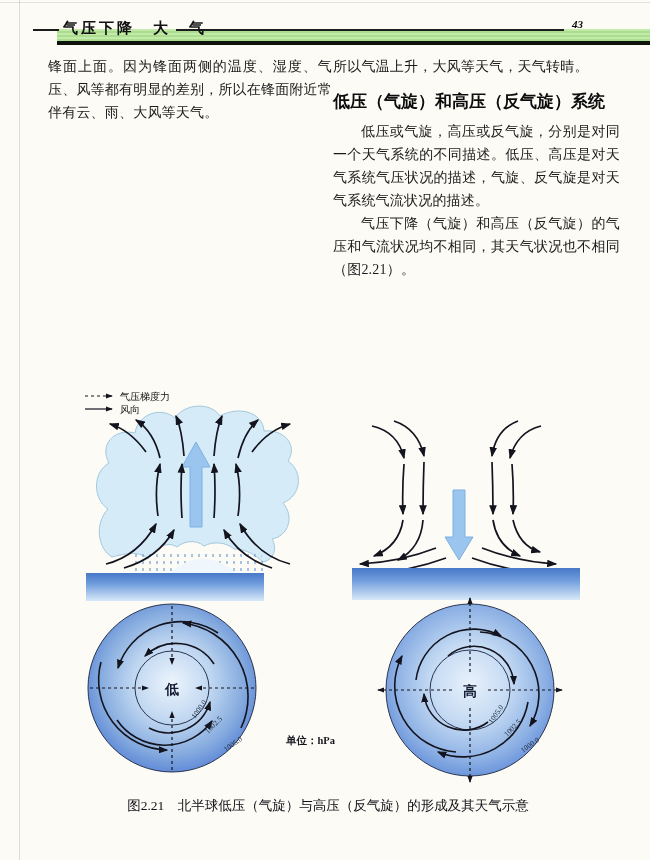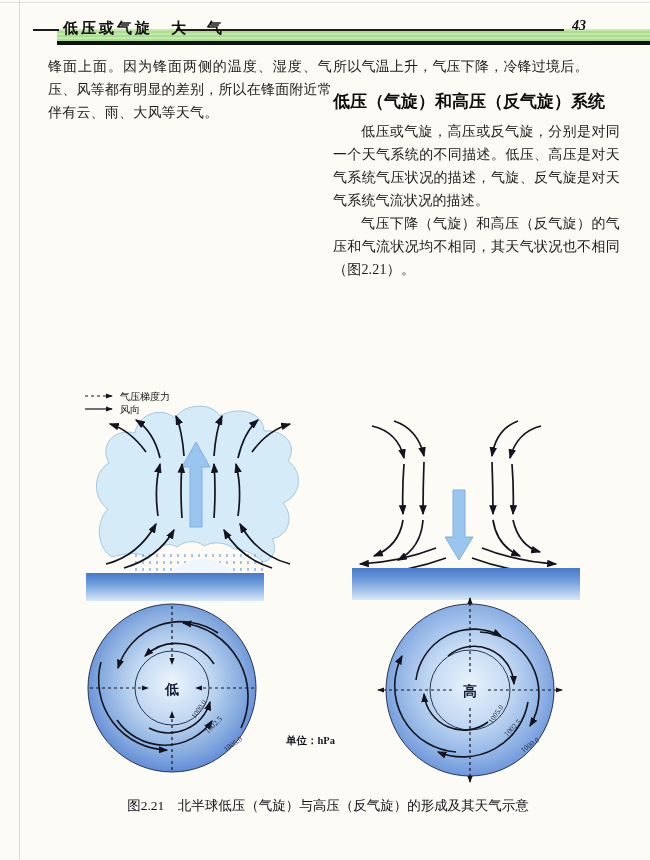--- a/index.html
+++ b/index.html
@@ -12,21 +12,21 @@
   .scan-edge-v{position:absolute;left:19px;top:0;width:1px;height:100%;background:rgba(110,110,110,.22);}
   .scan-edge-h{position:absolute;left:0;top:2px;width:100%;height:1px;background:rgba(110,110,110,.18);}
 
   
   .banner{position:absolute;left:57px;top:29px;width:593px;height:12px;
     background:repeating-linear-gradient(0deg,#abdc8f 0 2px,#c2eaa9 2px 4px);}
   .banner-strip{position:absolute;left:57px;top:41px;width:593px;height:4px;background:#0e130c;}
   .rule-before{position:absolute;left:33px;top:29px;width:26px;height:2px;background:#1c1c1c;}
   .rule-after{position:absolute;left:176px;top:29px;width:388px;height:2px;background:#1c1c1c;}
   .unit-title{position:absolute;left:63px;top:19px;font-size:15px;font-weight:bold;letter-spacing:3px;color:#101010;}
-  .page-num{position:absolute;left:572px;top:18px;font-size:14px;font-weight:bold;font-style:italic;color:#0d0d0d;}
+  .page-num{position:absolute;left:572px;top:18px;font-size:11px;font-weight:bold;font-style:italic;color:#0d0d0d;}
 
   
   .col{position:absolute;top:55px;font-size:14px;line-height:23px;text-align:justify;letter-spacing:.2px;}
   .col-left{left:48px;width:284px;}
   .col-right{left:333px;width:287px;}
   .col p{margin:0;text-indent:2em;}
   .col p.noindent{text-indent:0;}
   .col h2{
     margin:13px 0 7px 0;font-size:17px;font-weight:bold;letter-spacing:0;
     font-family:"Liberation Sans","DejaVu Sans",sans-serif;color:#0c0c0c;line-height:22px;
@@ -40,29 +40,29 @@
 
 <div class="page">
 
   <div class="scan-edge-v"></div>
   <div class="scan-edge-h"></div>
 
   <div class="banner"></div>
   <div class="banner-strip"></div>
   <div class="rule-before"></div>
   <div class="rule-after"></div>
-  <div class="unit-title">低压或气旋　大　气</div>
+  <div class="unit-title">气压下降　大　气</div>
   <div class="page-num">43</div>
 
   <div class="col col-left">
     <p class="noindent">锋面上面。因为锋面两侧的温度、湿度、气压、风等都有明显的差别，所以在锋面附近常伴有云、雨、大风等天气。</p>
   </div>
 
   <div class="col col-right">
-    <p class="noindent">所以气温上升，气压下降，冷锋过境后。</p>
+    <p class="noindent">所以气温上升，大风等天气，天气转晴。</p>
     <h2>低压（气旋）和高压（反气旋）系统</h2>
     <p>低压或气旋，高压或反气旋，分别是对同一个天气系统的不同描述。低压、高压是对天气系统气压状况的描述，气旋、反气旋是对天气系统气流状况的描述。</p>
     <p>气压下降（气旋）和高压（反气旋）的气压和气流状况均不相同，其天气状况也不相同（图2.21）。</p>
   </div>
 
   <svg class="figure-svg" width="650" height="435" viewBox="0 385 650 435">
     <defs>
       <marker id="ah" viewBox="0 0 6 4.5" markerWidth="6" markerHeight="4.5" refX="5.2" refY="2.25" orient="auto">
         <path d="M0,0 L6,2.25 L0,4.5 z" fill="#14141e"></path>
       </marker>

